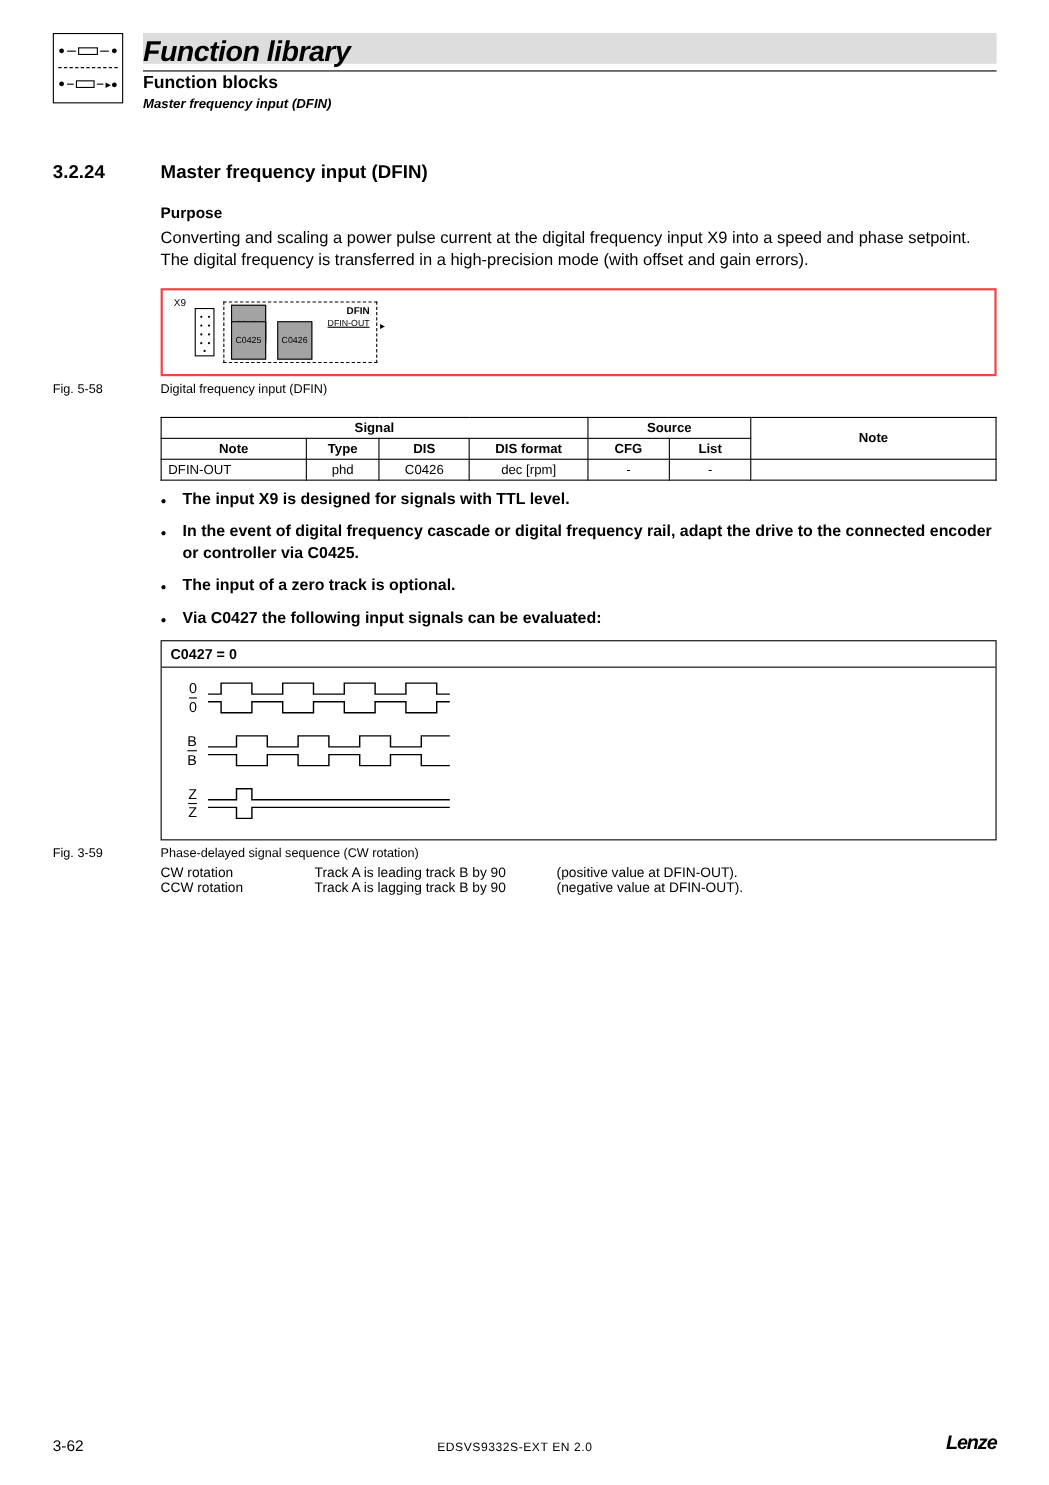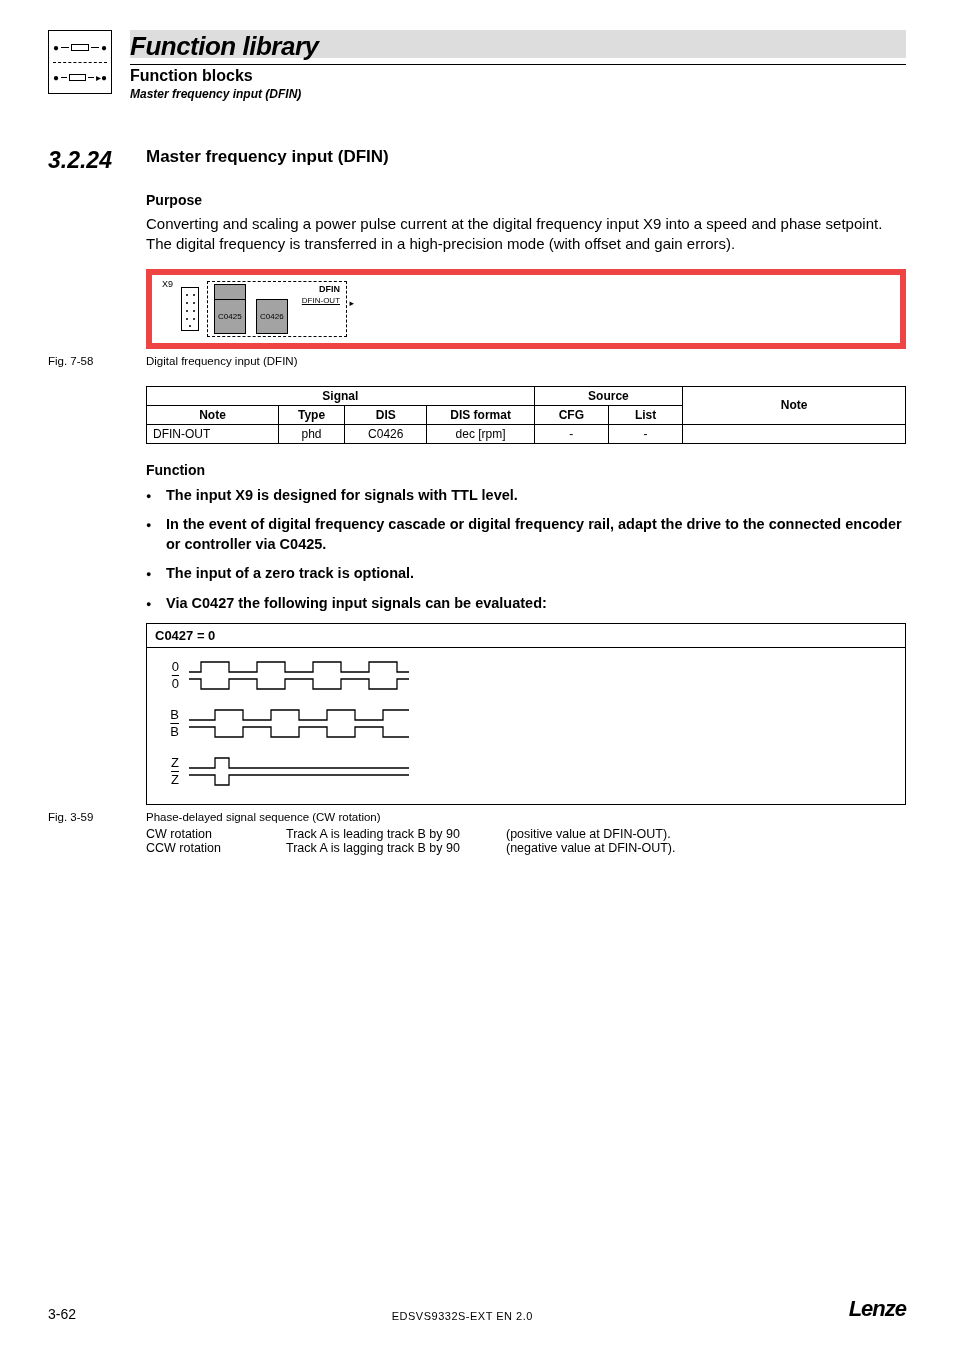--- a/index.html
+++ b/index.html
@@ -36,27 +36,27 @@
     font-style: italic; font-weight: bold;
     font-size: 26px;
     letter-spacing: -0.5px;
     position: relative; top: 4px;
   }
   .hdr-rule { border-top:1px solid #000; margin-top:6px; }
   .hdr-sub1 { font-weight: bold; font-size: 16px; margin-top: 2px; }
   .hdr-sub2 { font-style: italic; font-weight: bold; font-size: 12px; margin-top: 2px; }
   
   .sect-row { display:flex; gap: 26px; margin-top: 46px; }
-  .sect-num { font-weight:bold; font-size:23px; width: 72px; font-style: italic; }
+  .sect-num { font-weight:bold; font-size:17px; width: 72px; }
   .sect-title { font-weight:bold; font-size:17px; }
   .content-col { margin-left: 98px; }
   .subhead { font-weight:bold; font-size:14px; margin-top: 18px; margin-bottom: 6px; }
   .para { font-size: 15px; line-height: 1.35; }
   
-  .diagram-box { border:6px solid #ef4444; margin-top: 14px; padding: 8px 10px; height: 80px; display:flex; align-items:center; }
+  .diagram-box { border:2px solid #ef4444; margin-top: 14px; padding: 8px 10px; height: 80px; display:flex; }
   .diag-inner { display:flex; align-items:center; gap:8px; }
   .pin-block { border:1px solid #000; width:18px; height:44px; position:relative; font-size:8px;}
   .pin-block .dot { width:2px; height:2px; background:#000; border-radius:50%; position:absolute; }
   .dashed-box { border:1px dashed #000; padding:3px 5px 2px 5px; position:relative; width:140px; height:56px; }
   .mini-box { border:1px solid #000; font-size:8px; display:inline-block; padding:12px 3px; position:absolute; background:#a3a3a3; }
   .icon-sq { width:16px; height:16px; border:1px solid #000; display:inline-block; position:absolute; top:18px; left:22px; }
   .out-label { font-size:8px; position:absolute; right:6px; top:14px; text-decoration:underline; }
   .fig-caption-wrap { margin-left:-98px; display:flex; gap:26px; font-size:11.5px; margin-top:6px; }
   .fig-caption-wrap .lbl { width:72px; }
   
@@ -80,21 +80,21 @@
   
   .rot-grid { font-size:12.5px; margin-top:4px; }
   .rot-grid .r { display:flex; }
   .rot-grid .c1 { width:140px; }
   .rot-grid .c2 { width:220px; }
   .rot-grid .c3 { flex:1; }
   
   .footer { position:absolute; bottom:28px; left:48px; right:48px; display:flex; justify-content:space-between; align-items:flex-end; font-size:13px; }
   .footer .pg { font-size:14px;margin-top:24px; }
   .footer .doc { font-size:11px; letter-spacing:0.5px; }
-  .footer .brand { font-weight:bold; font-size:22px; font-style:italic; letter-spacing:-1px; }
+  .footer .brand { font-weight:bold; font-size:18px; font-style:italic; letter-spacing:-1px; }
   
   .sq-wave { stroke:#000; stroke-width:1.3; fill:none; }
 </style>
 </head>
 <body>
 
 <div class="hdr-row">
   <div class="logo-box">
     <div class="logo-line1">
       <span style="font-size:10px">●</span>
@@ -157,21 +157,21 @@
         </span>
         <span class="out-label">DFIN-OUT</span>
         <span style="position:absolute;right:-8px;top:16px;font-size:9px">▸</span>
         <span class="mini-box" style="bottom:2px;left:6px">C0425</span>
         <span class="mini-box" style="bottom:2px;left:48px">C0426</span>
       </div>
     </div>
   </div>
 
   <div class="fig-caption-wrap">
-    <div class="lbl">Fig. 7-58</div>
+    <div class="lbl">Fig. 5-58</div>
     <div>Digital frequency input (DFIN)</div>
   </div>
 
   <table class="sigtable">
     <tbody>
         <tr>
       <th colspan="4">Signal</th>
       <th colspan="2">Source</th>
       <th rowspan="2" style="width:27%">Note</th>
     </tr>
@@ -188,21 +188,20 @@
       <td>phd</td>
       <td>C0426</td>
       <td>dec [rpm]</td>
       <td>-</td>
       <td>-</td>
       <td></td>
     </tr>
   </tbody>
     </table>
 
-  <div class="subhead">Function</div>
   <ul class="func-list">
     <li>The input X9 is designed for signals with TTL level.</li>
     <li>In the event of digital frequency cascade or digital frequency rail, adapt the drive to the connected encoder or controller via C0425.</li>
     <li>The input of a zero track is optional.</li>
     <li>Via C0427 the following input signals can be evaluated:</li>
   </ul>
 
   <div class="wave-box">
     <div class="wave-head">C0427 = 0</div>
     <div class="wave-body">

